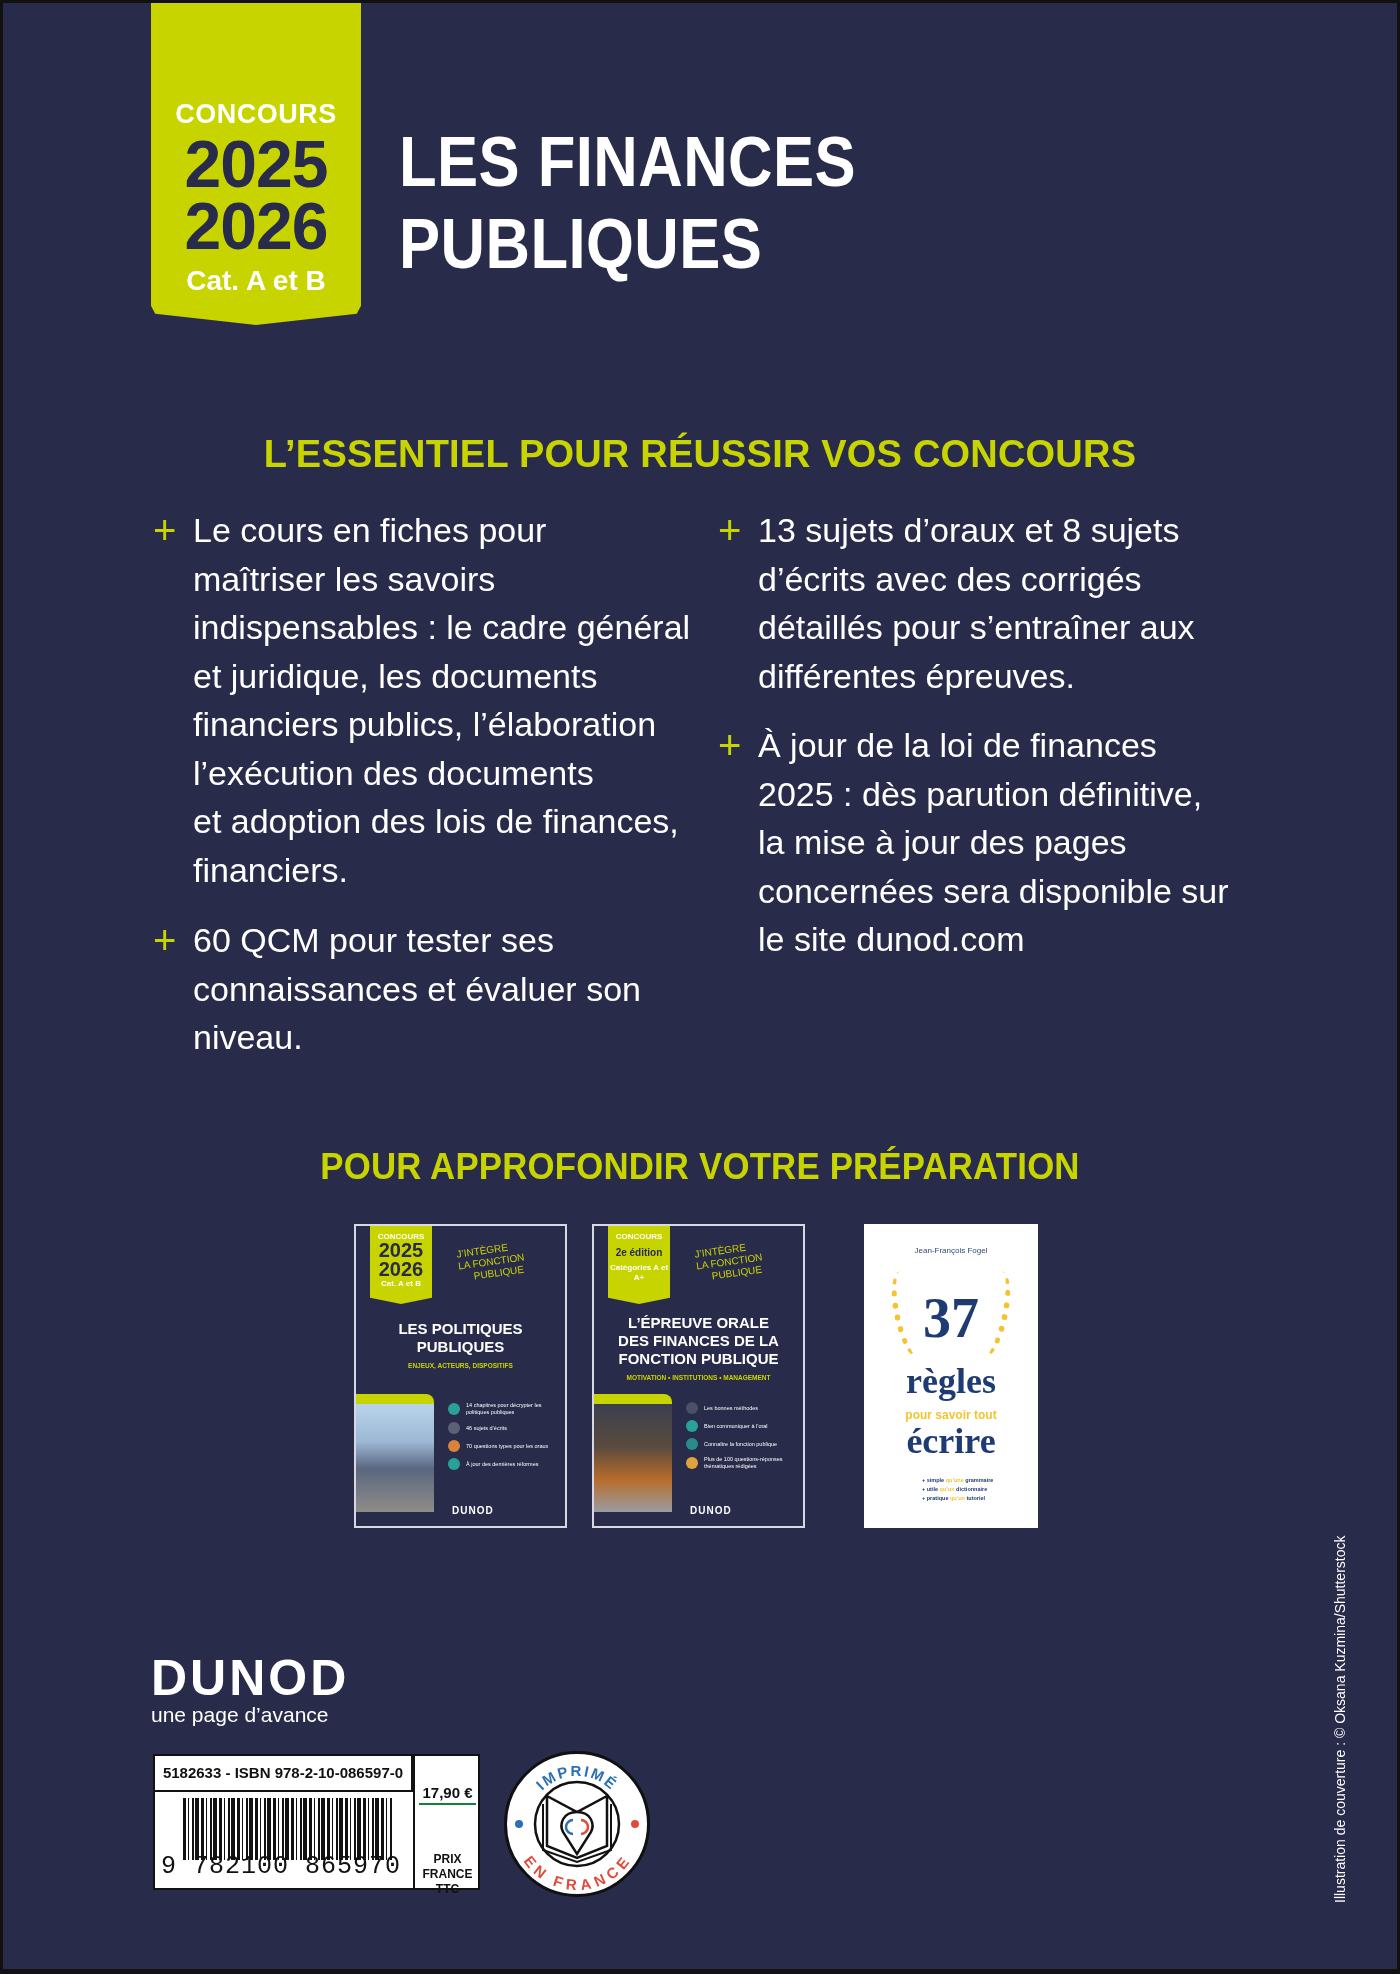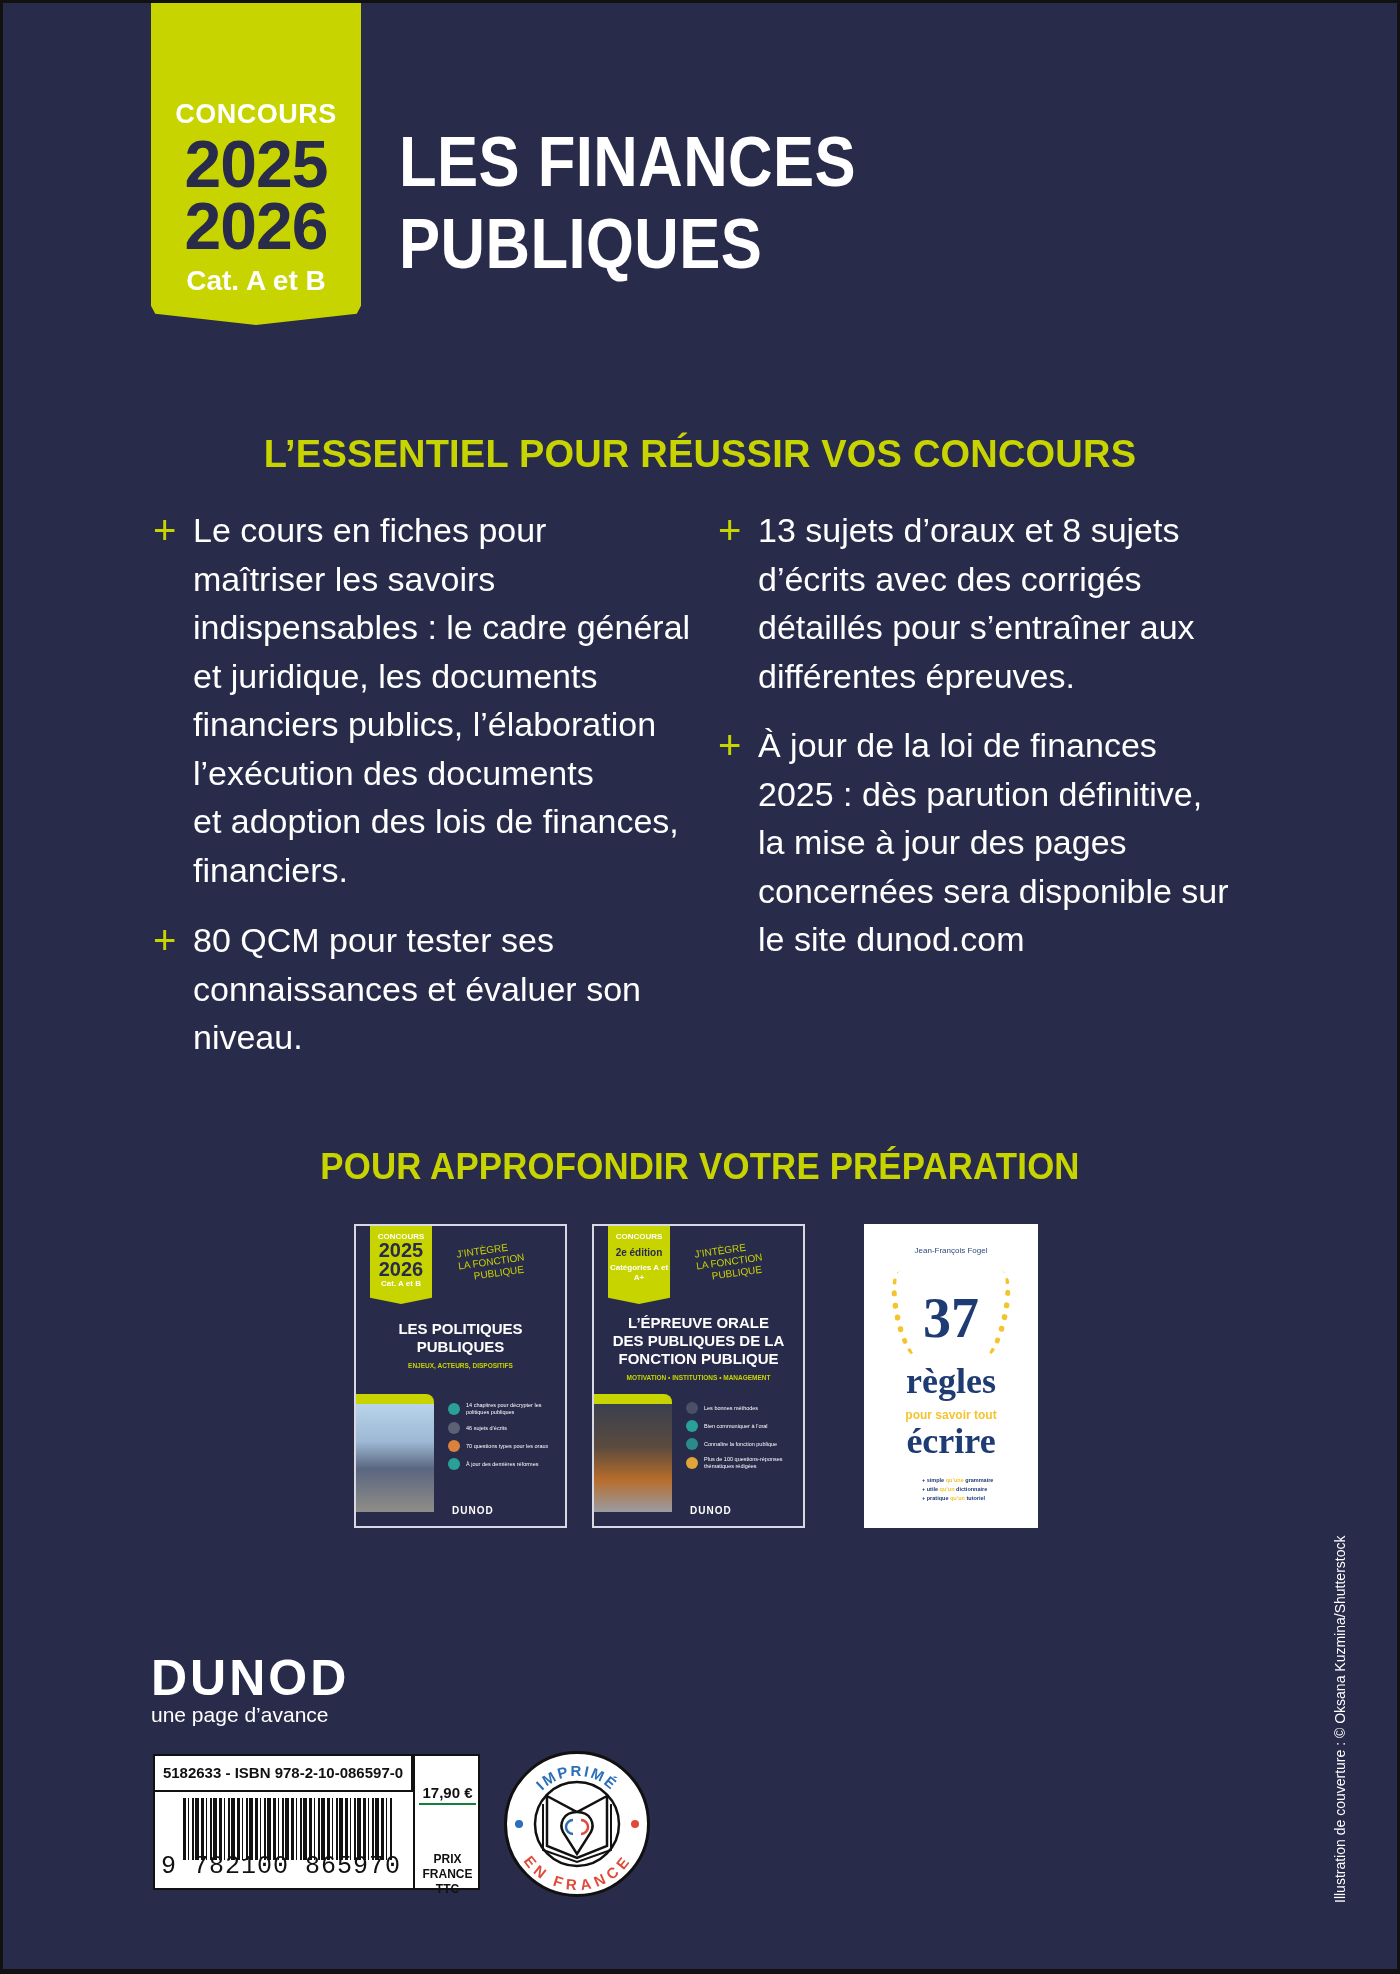--- a/index.html
+++ b/index.html
@@ -118,21 +118,21 @@
     <span class="line">indispensables : le cadre général</span>
     <span class="line">et juridique, les documents</span>
     <span class="line">financiers publics, l’élaboration</span>
     <span class="line">l’exécution des documents</span>
     <span class="line">et adoption des lois de finances,</span>
     <span class="line">financiers.</span>
   </div>
 
   <div class="bullet" style="left:190px; top:913px;">
     <span class="plus">+</span>
-    <span class="line">80 QCM pour tester ses</span>
+    <span class="line">60 QCM pour tester ses</span>
     <span class="line">connaissances et évaluer son</span>
     <span class="line">niveau.</span>
   </div>
 
   <div class="bullet" style="left:755px; top:503px;">
     <span class="plus">+</span>
     <span class="line">13 sujets d’oraux et 8 sujets</span>
     <span class="line">d’écrits avec des corrigés</span>
     <span class="line">détaillés pour s’entraîner aux</span>
     <span class="line">différentes épreuves.</span>
@@ -194,21 +194,21 @@
       <div class="ed">2e édition</div>
       <div class="cg">Catégories A et A+</div>
     </div>
     <div class="t-jint">
       <div>J’INTÈGRE</div>
       <div>LA FONCTION</div>
       <div style="padding-left:14px">PUBLIQUE</div>
     </div>
     <div class="t-title" style="top:88px;">
       <div>L’ÉPREUVE ORALE</div>
-      <div>DES PUBLIQUES DE LA</div>
+      <div>DES FINANCES DE LA</div>
       <div>FONCTION PUBLIQUE</div>
     </div>
     <div class="t-sub" style="top:148px;">MOTIVATION • INSTITUTIONS • MANAGEMENT</div>
     <div class="t-photo p2"></div>
     <div class="t-feats">
       <div class="t-feat">
           <span class="dot" style="background:#4a5068"></span>
           <span>Les bonnes méthodes</span>
         </div>
       <div class="t-feat">

